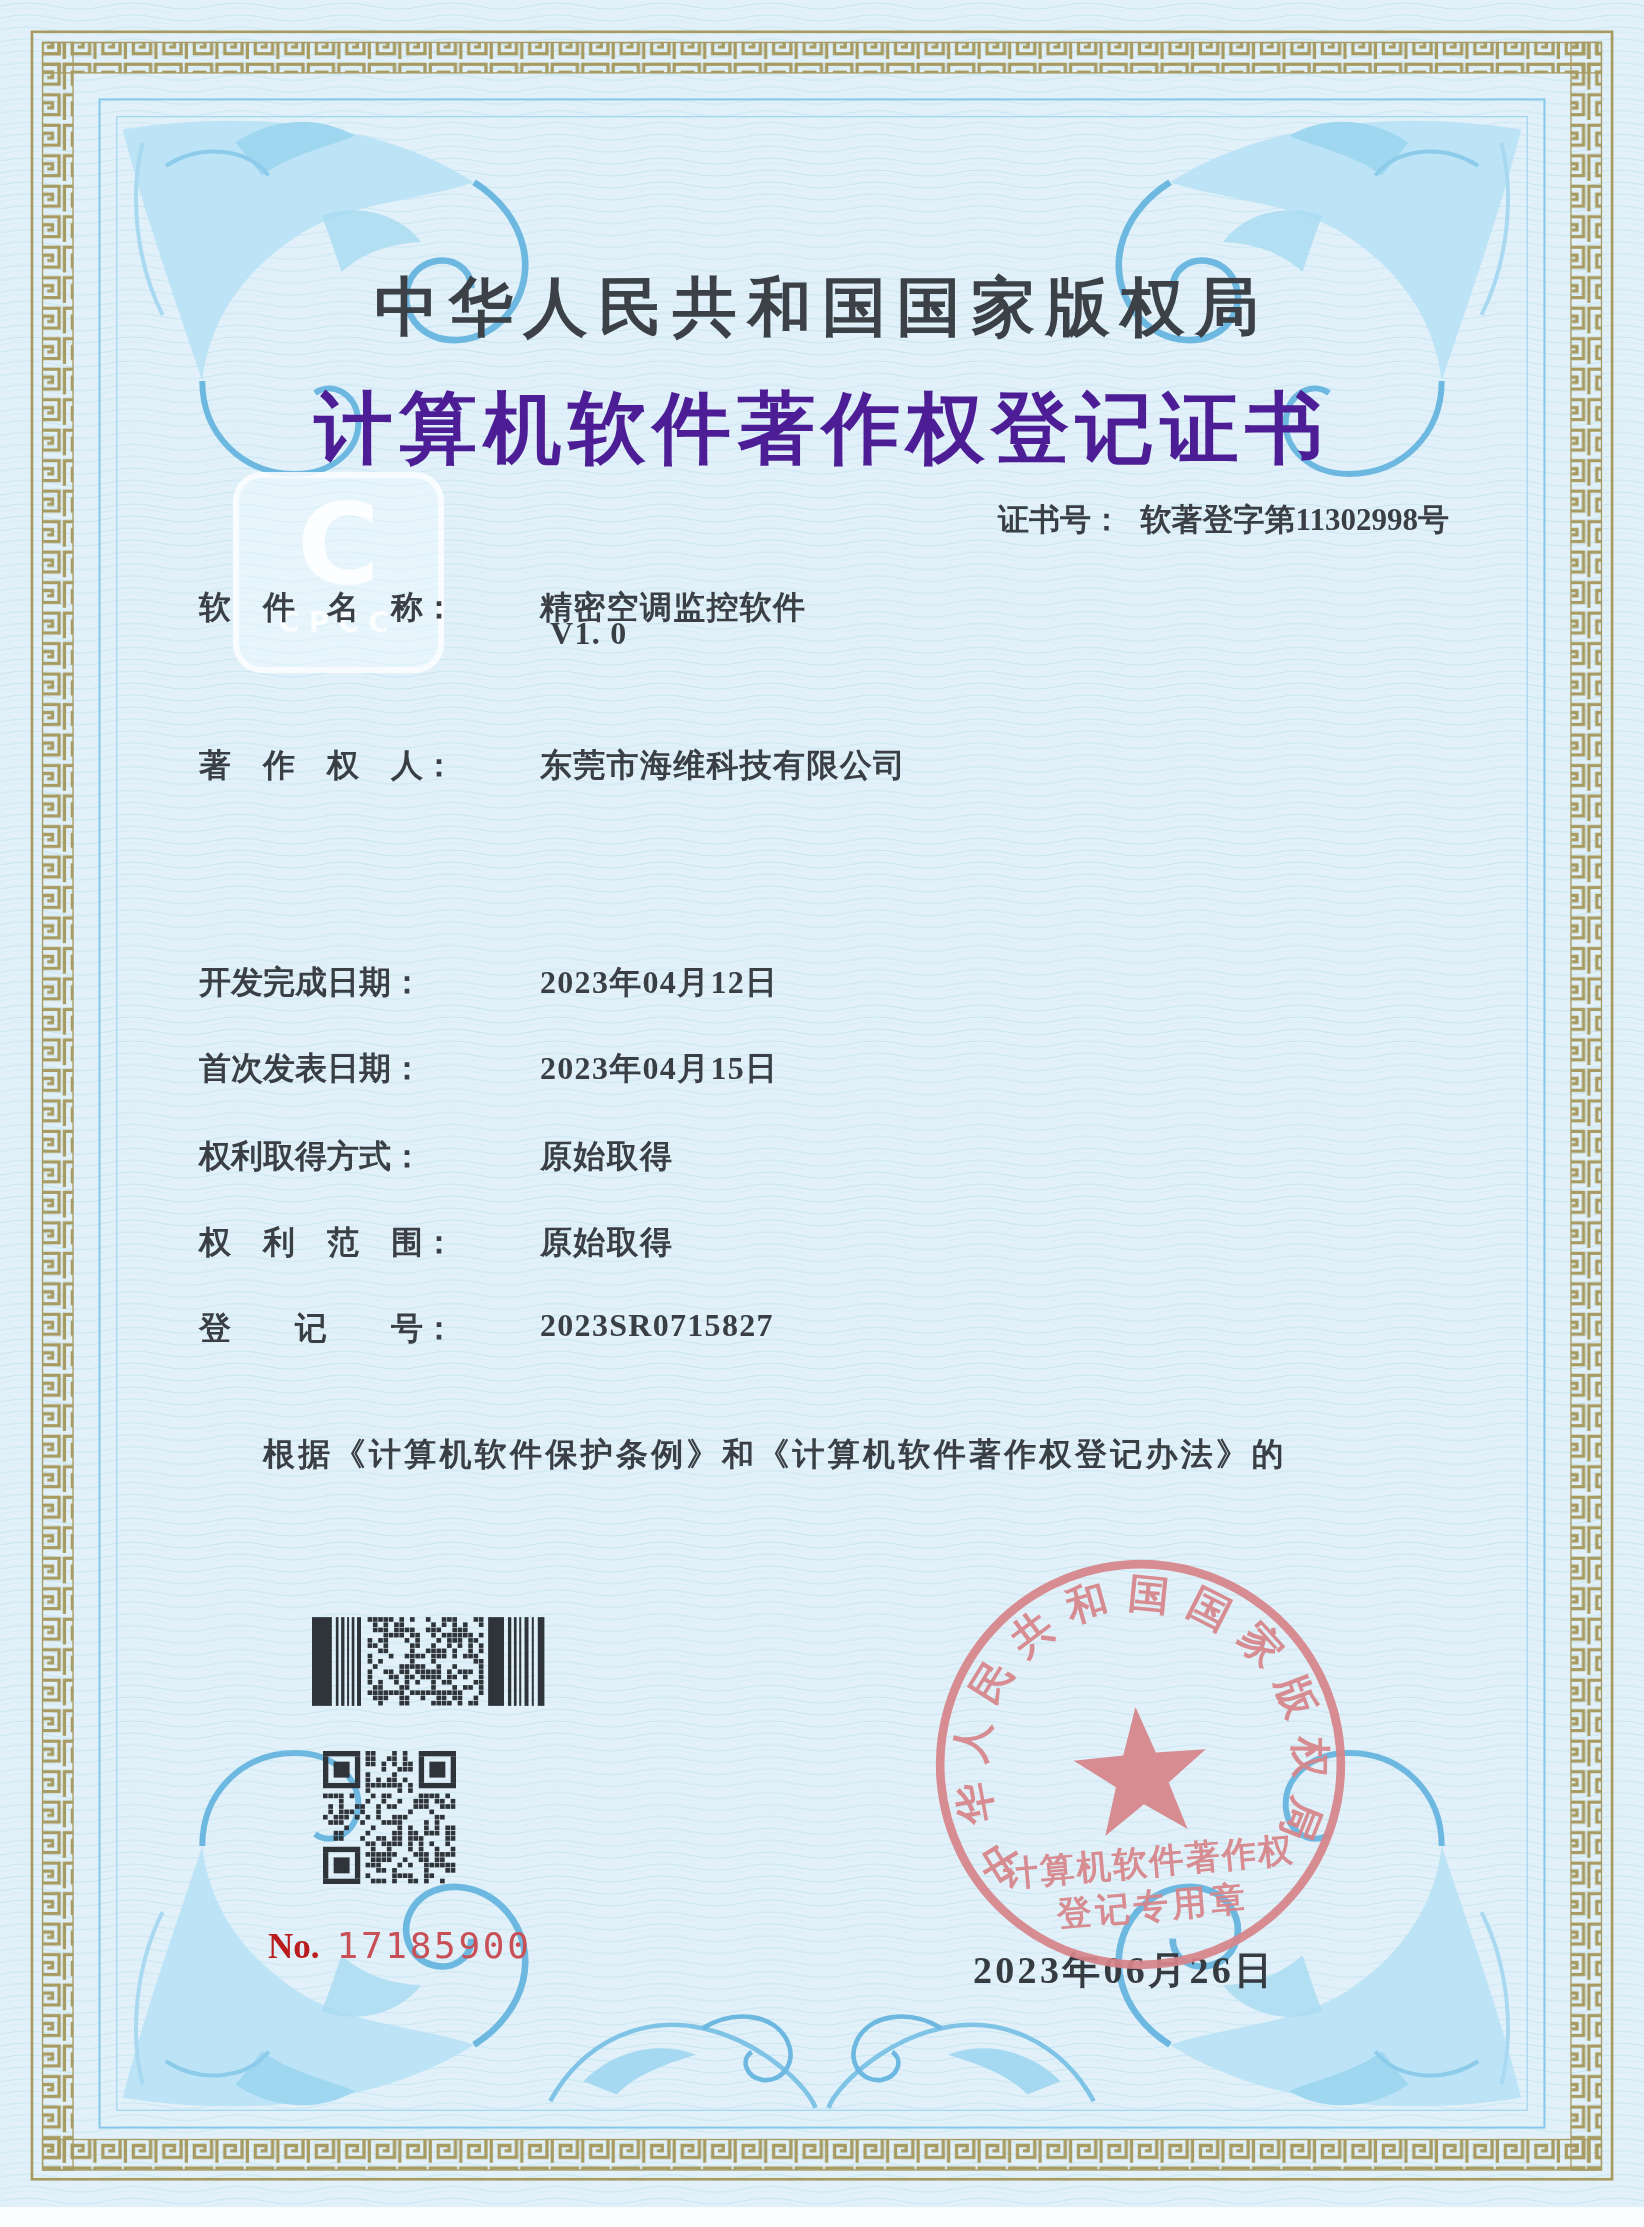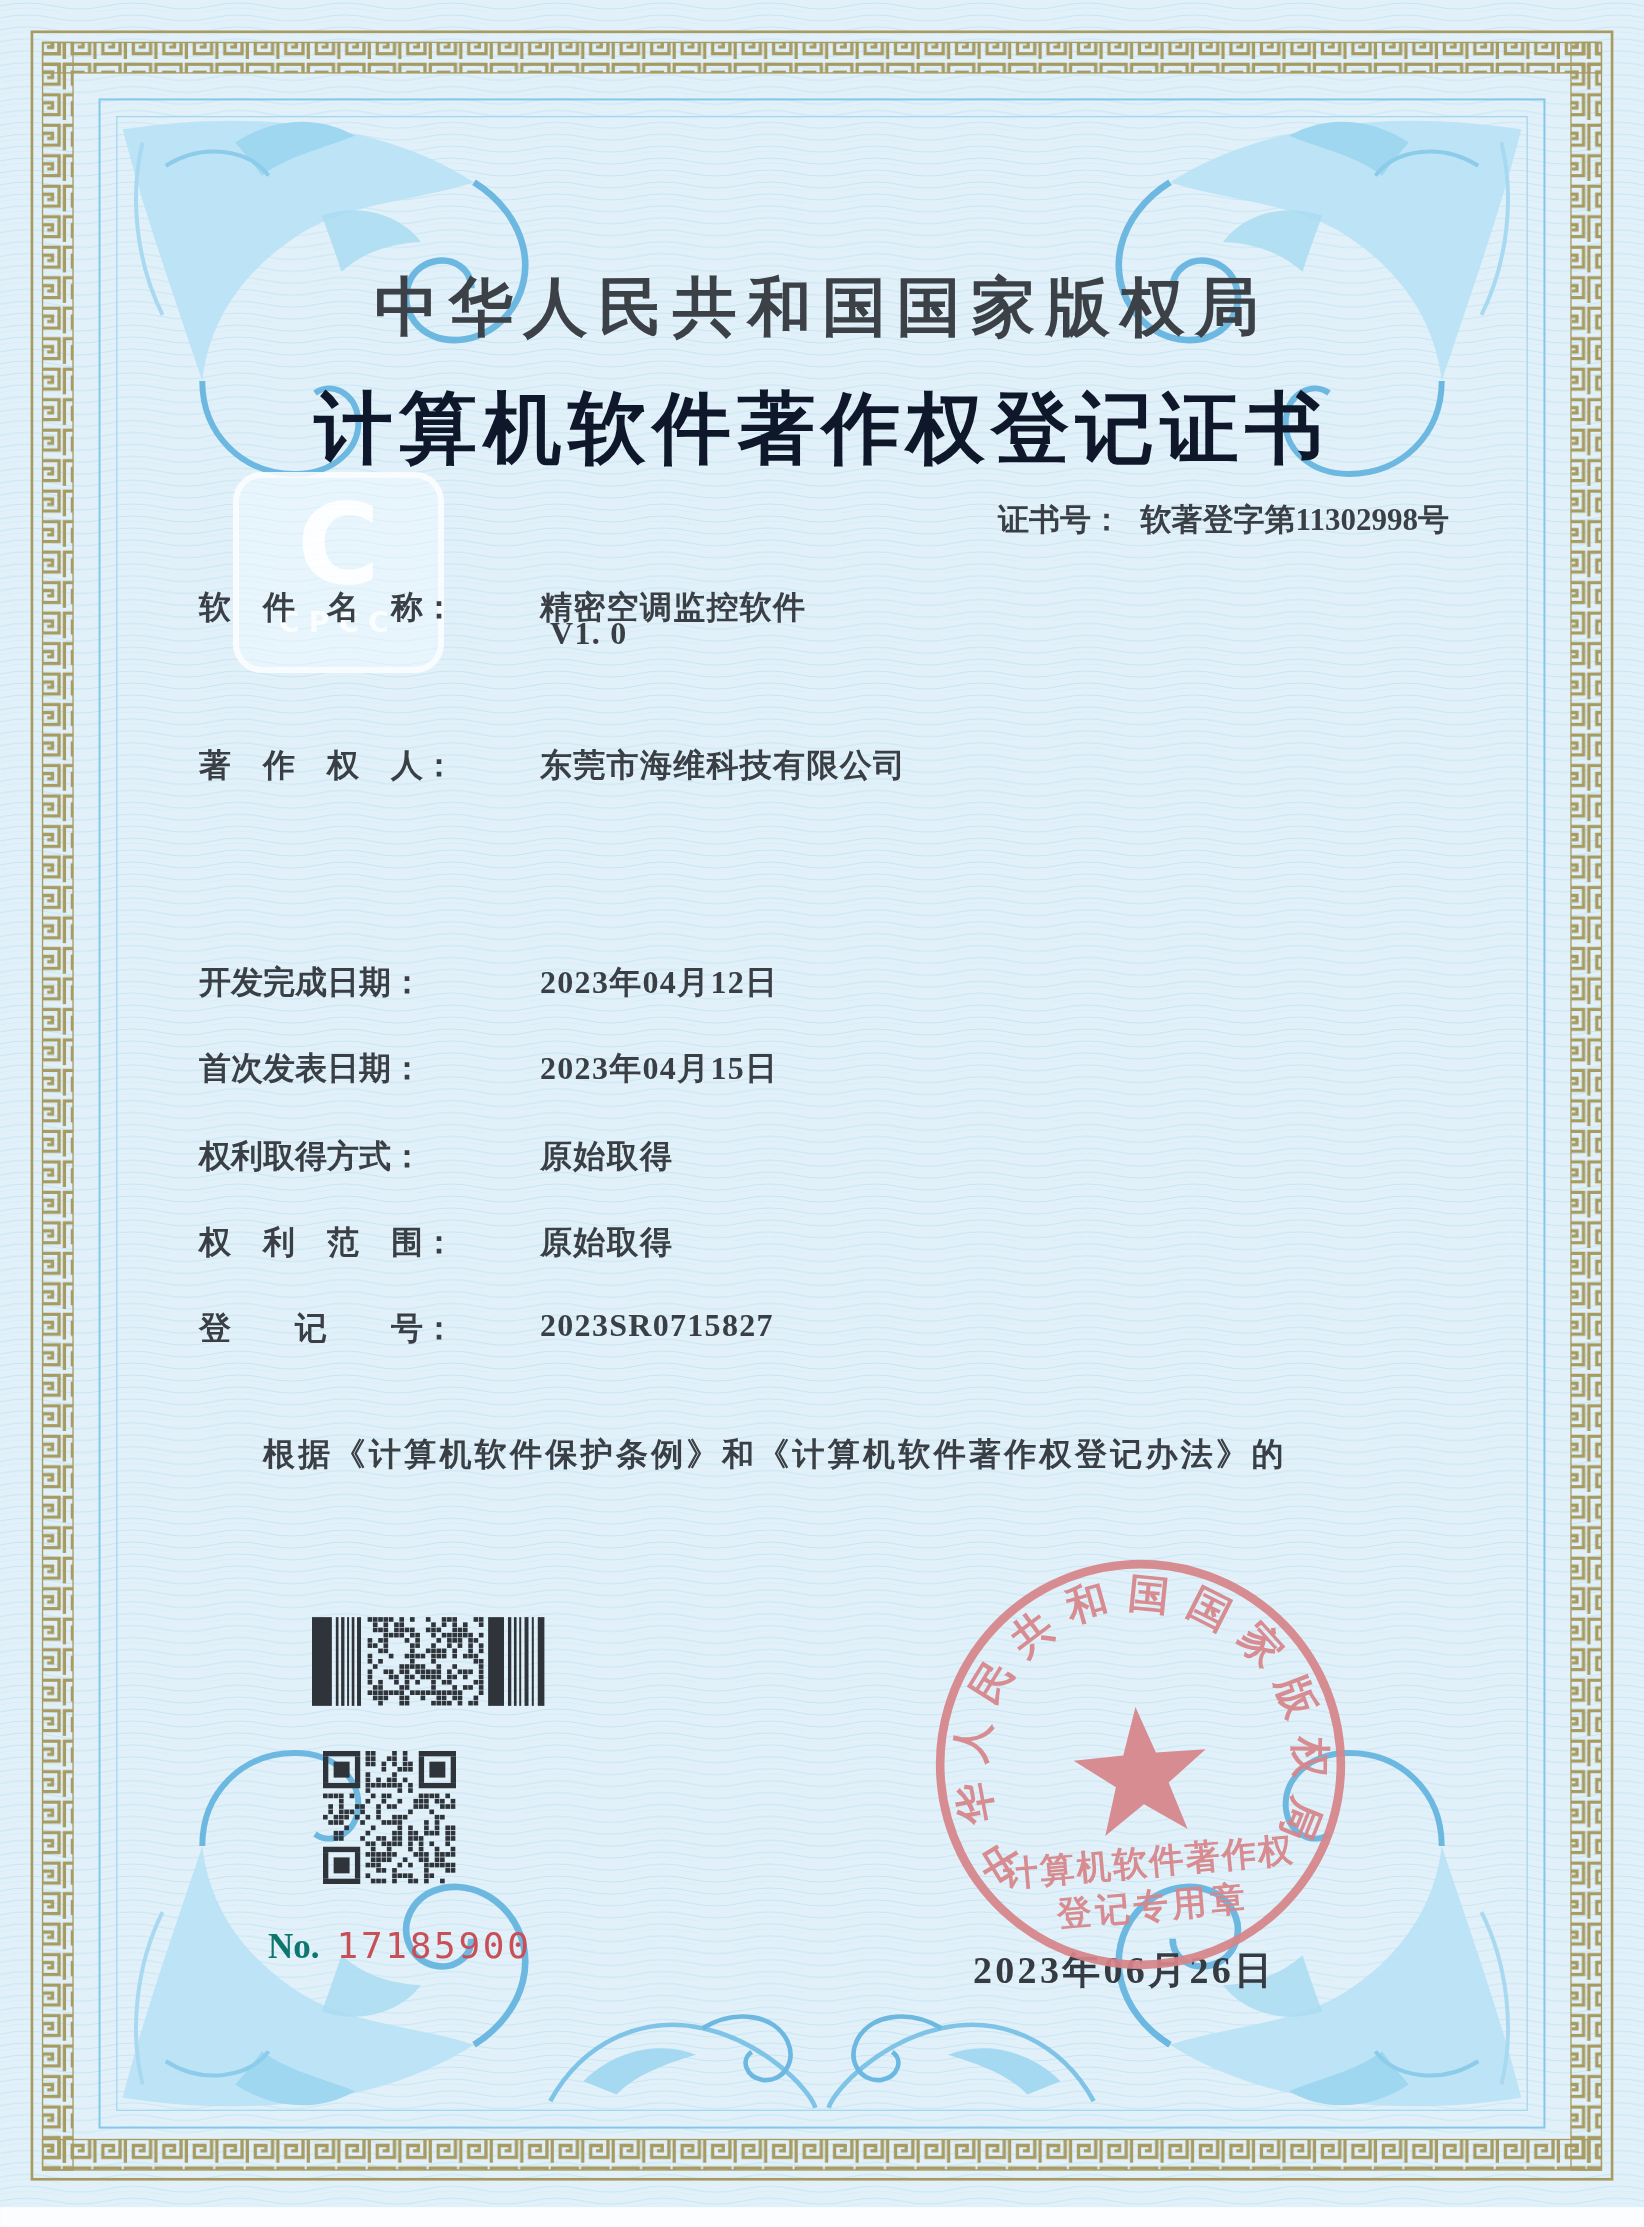--- a/index.html
+++ b/index.html
@@ -17,32 +17,32 @@
              background:rgba(240,250,254,.45);text-align:center;}
   .watermark .bigC{font-family:"DejaVu Sans",sans-serif;font-weight:bold;font-size:113px;
              line-height:133px;color:rgba(255,255,255,.85);}
   .watermark .cap{font-family:"DejaVu Sans",sans-serif;font-weight:bold;font-size:28px;
              letter-spacing:9.3px;color:rgba(255,255,255,.8);margin-top:-5.3px;}
   
   .txt{z-index:3;white-space:nowrap;}
   .title1{left:0;right:0;top:264px;text-align:center;font-size:64px;font-weight:bold;
           letter-spacing:10.6px;color:#3c4147;}
   .title2{left:0;right:0;top:377px;text-align:center;font-size:78px;font-weight:bold;
-          letter-spacing:6.6px;color:#0f172a;}
+          letter-spacing:6.6px;color:#4c1d95;}
   .certno{left:998px;top:499px;font-size:31px;font-weight:bold;}
   .certno .v{margin-left:18.6px;}
   .fieldrow{left:199px;font-size:32px;font-weight:bold;height:40px;}
   .fieldrow .lab{position:absolute;left:0;top:0;}
   .fieldrow .val{position:absolute;left:341px;top:0;letter-spacing:1.3px;}
   .version{left:550px;top:615px;font-size:32px;font-weight:bold;letter-spacing:1.3px;}
   .para{font-size:32px;font-weight:bold;letter-spacing:3.3px;color:#3a3f45;}
   .para1{left:263px;top:1433px;}
   .para2{left:199px;top:1519px;}
   .serial{left:268px;top:1925px;font-size:35px;}
-  .serial .no{font-weight:bold;color:#0f766e;}
+  .serial .no{font-weight:bold;color:#b91c1c;}
   .serial .num{font-family:"DejaVu Sans Mono",monospace;color:#c94f57;font-size:36px;
                letter-spacing:2.7px;margin-left:17px;}
   .issuedate{left:973px;top:1945px;font-size:38px;font-weight:bold;letter-spacing:3.3px;color:#363b41;}
   
   .barcode{left:312px;top:1617px;z-index:3;}
   .qrcode{left:323px;top:1751px;z-index:3;}
   .seal{left:907px;top:1531px;z-index:4;opacity:.93;}
 </style>
 </head>
 <body>

